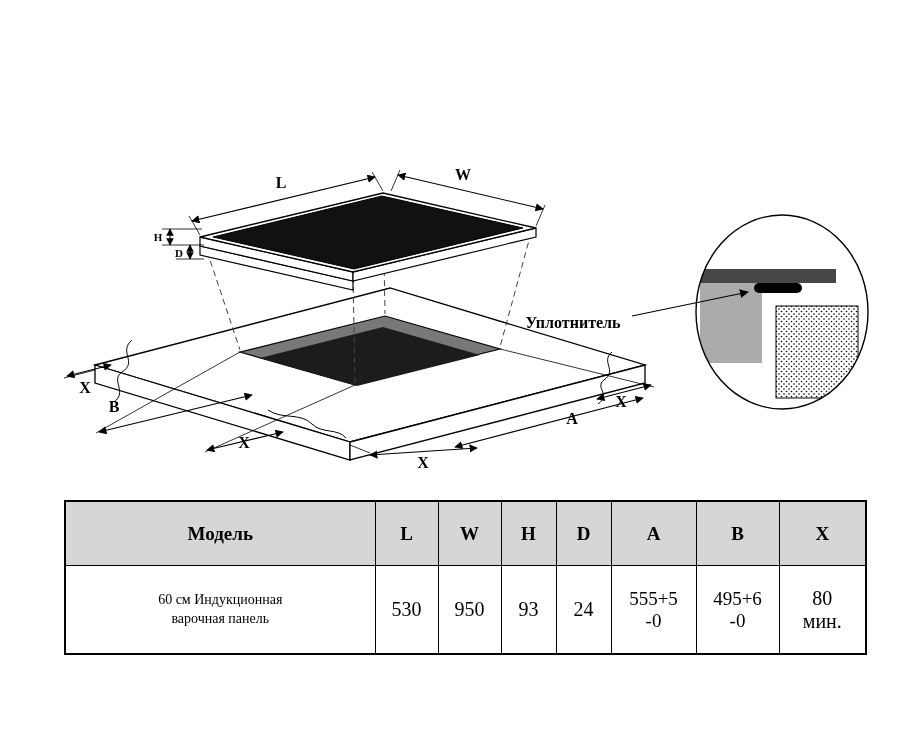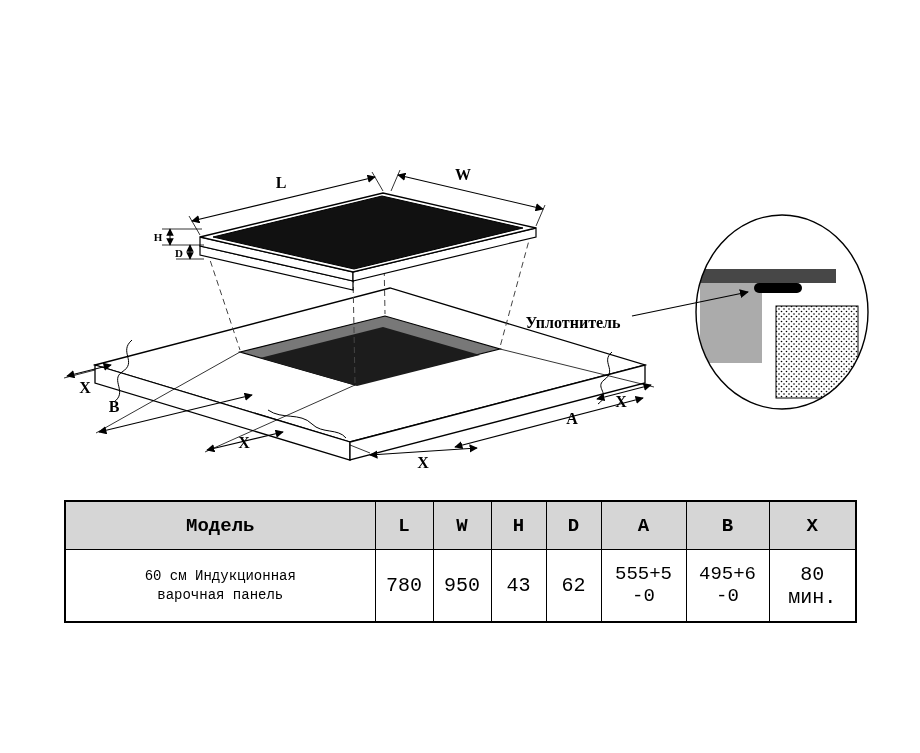--- a/index.html
+++ b/index.html
@@ -30,23 +30,22 @@
     left: 64px;
     top: 500px;
     border-collapse: collapse;
     table-layout: fixed;
     border: 2px solid #000;
   }
   table.spec-table th, table.spec-table td {
     border: 1.5px solid #000;
     text-align: center;
     vertical-align: middle;
-    padding: 8px;
+    padding: 16px;
     overflow: hidden;
-    font-family: Liberation Mono, monospace;
   }
   table.spec-table thead th {
     background: var(--header_bg, #d6d6d6);
     font-size: 19px;
     font-weight: bold;
     height: 31px;
   }
   table.spec-table tbody td {
     font-size: 20px;
     height: 55px;
@@ -188,24 +187,24 @@
         <th>B</th>
         <th>X</th>
       </tr>
     </thead>
     <tbody>
       <tr>
         <td class="model-cell">
           <div>60 см Индукционная</div>
           <div>варочная панель</div>
         </td>
-        <td>780</td>
+        <td>530</td>
         <td>950</td>
-        <td>43</td>
-        <td>62</td>
+        <td>93</td>
+        <td>24</td>
         <td class="tol-cell">
           <div>555+5</div>
           <div>-0</div>
         </td>
         <td class="tol-cell">
           <div>495+6</div>
           <div>-0</div>
         </td>
         <td>80 мин.</td>
       </tr>

